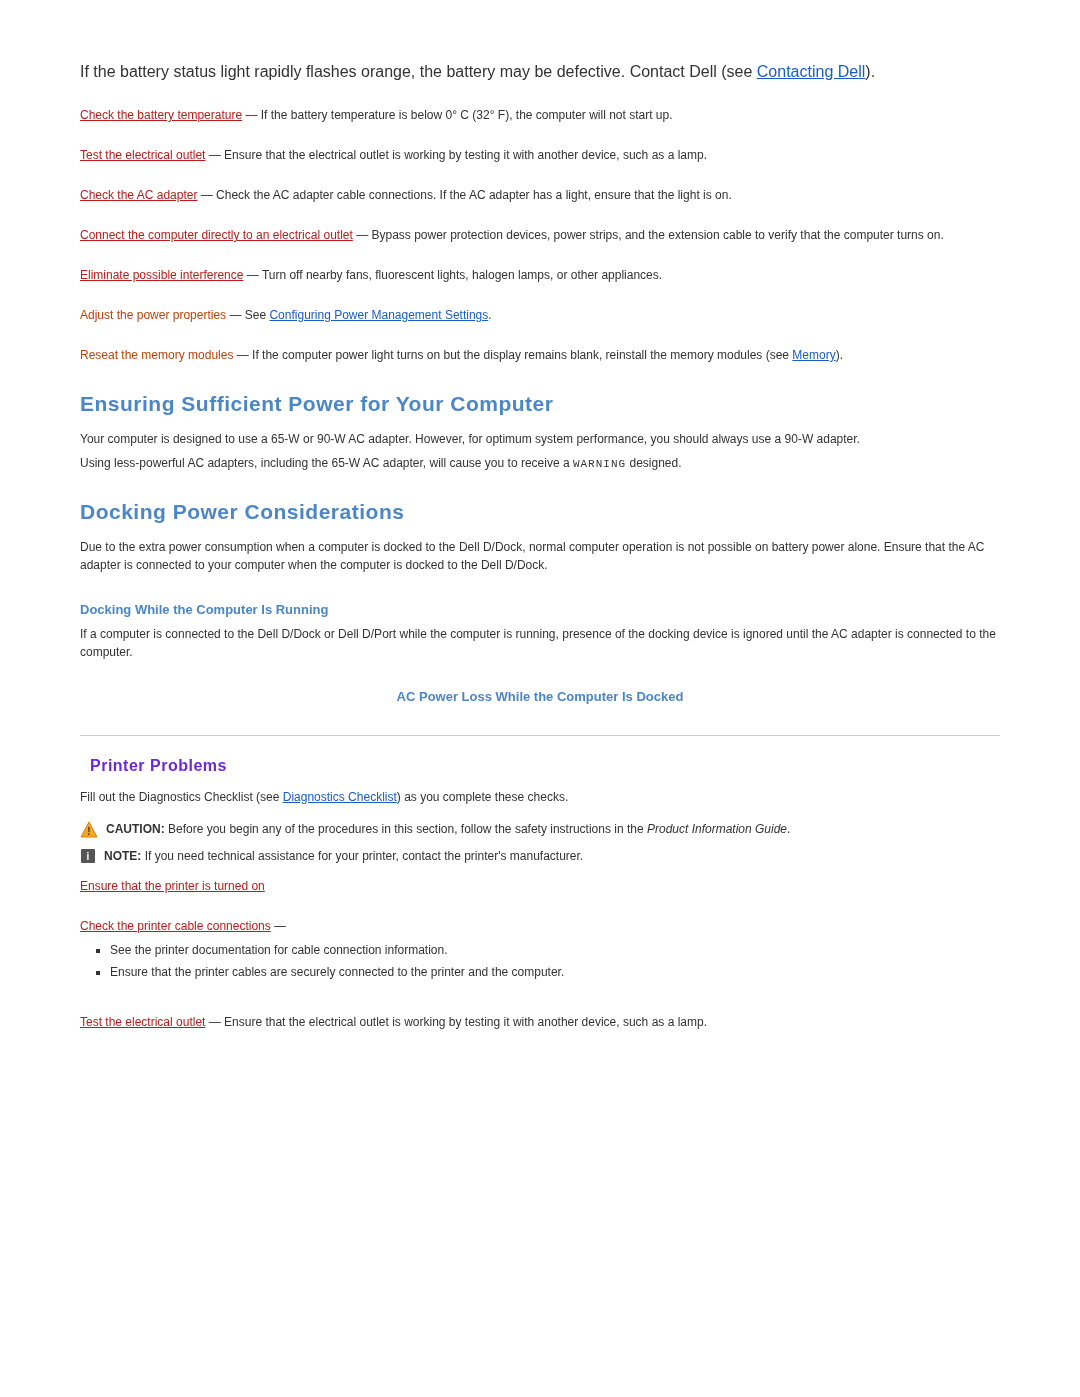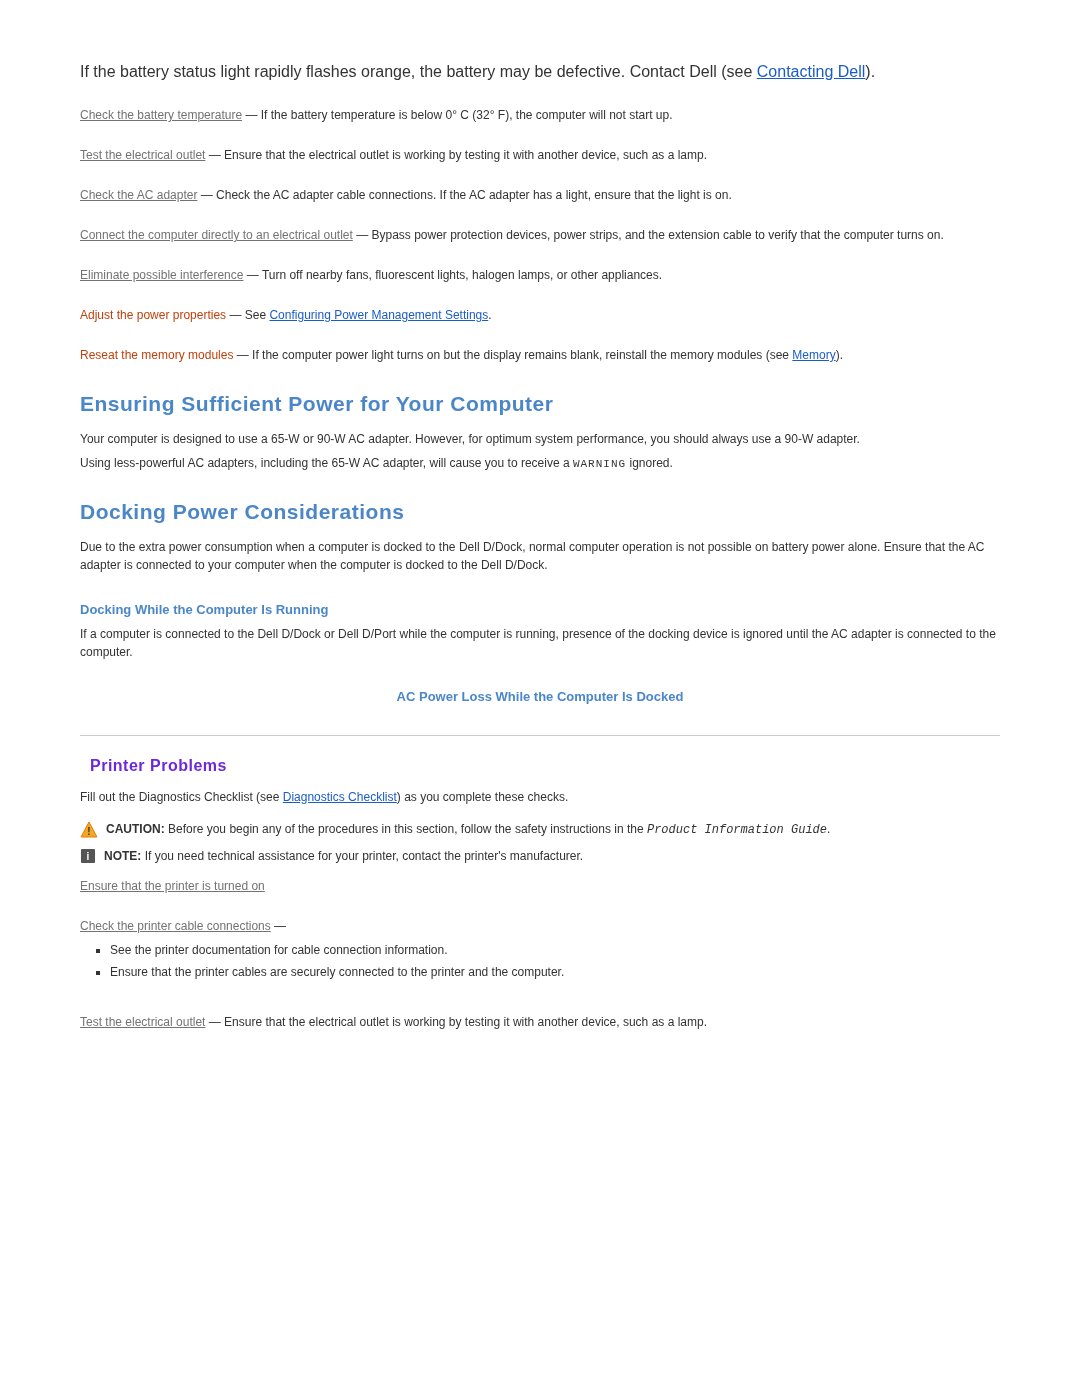--- a/index.html
+++ b/index.html
@@ -13,21 +13,21 @@
     }
     .section {
       margin-bottom: 18px;
     }
     .link {
       color: #1a5cc8;
       text-decoration: underline;
       cursor: pointer;
     }
     .link-teal {
-      color: #737373;
+      color: #b91c1c;
       text-decoration: underline;
       cursor: pointer;
     }
     .intro-text {
       margin-bottom: 22px;
       font-size: 16px;
     }
     .item-row {
       margin-bottom: 22px;
       display: flex;
@@ -89,21 +89,20 @@
     }
     .caution-text {
       font-size: 12px;
       color: #333;
     }
     .bold-label {
       font-weight: bold;
     }
     .italic-text {
       font-style: italic;
-      font-family: Liberation Mono, monospace;
     }
     .bullet-list {
       margin-left: 30px;
       margin-top: 6px;
       margin-bottom: 6px;
     }
     .bullet-list li {
       list-style-type: square;
       font-size: 12px;
       color: #333;
@@ -166,21 +165,21 @@
 <div class="item-row">
   <div>
     <span class="item-label-plain">Reseat the memory modules</span><span> — </span><span>If the computer power light turns on but the display remains blank, reinstall the memory modules (see </span><a class="link">Memory</a><span>).</span>
   </div>
 </div>
 
 <div class="section" style="margin-top: 20px;">
   <h2 class="section-heading">Ensuring Sufficient Power for Your Computer</h2>
   <p class="section-text">Your computer is designed to use a 65-W or 90-W AC adapter. However, for optimum system performance, you should always use a 90-W adapter.</p>
   <p class="section-text">
-    <span>Using less-powerful AC adapters, including the 65-W AC adapter, will cause you to receive a </span><span class="warning-inline">WARNING</span><span> ignored.</span>
+    <span>Using less-powerful AC adapters, including the 65-W AC adapter, will cause you to receive a </span><span class="warning-inline">WARNING</span><span> designed.</span>
   </p>
 </div>
 
 <div class="section" style="margin-top: 20px;">
   <h2 class="section-heading">Docking Power Considerations</h2>
   <p class="section-text">Due to the extra power consumption when a computer is docked to the Dell D/Dock, normal computer operation is not possible on battery power alone. Ensure that the AC adapter is connected to your computer when the computer is docked to the Dell D/Dock.</p>
 
   <div class="sub-block" style="margin-top: 16px;">
     <h3 class="docking-sub-heading">Docking While the Computer Is Running</h3>
     <p class="section-text">If a computer is connected to the Dell D/Dock or Dell D/Port while the computer is running, presence of the docking device is ignored until the AC adapter is connected to the computer.</p>

